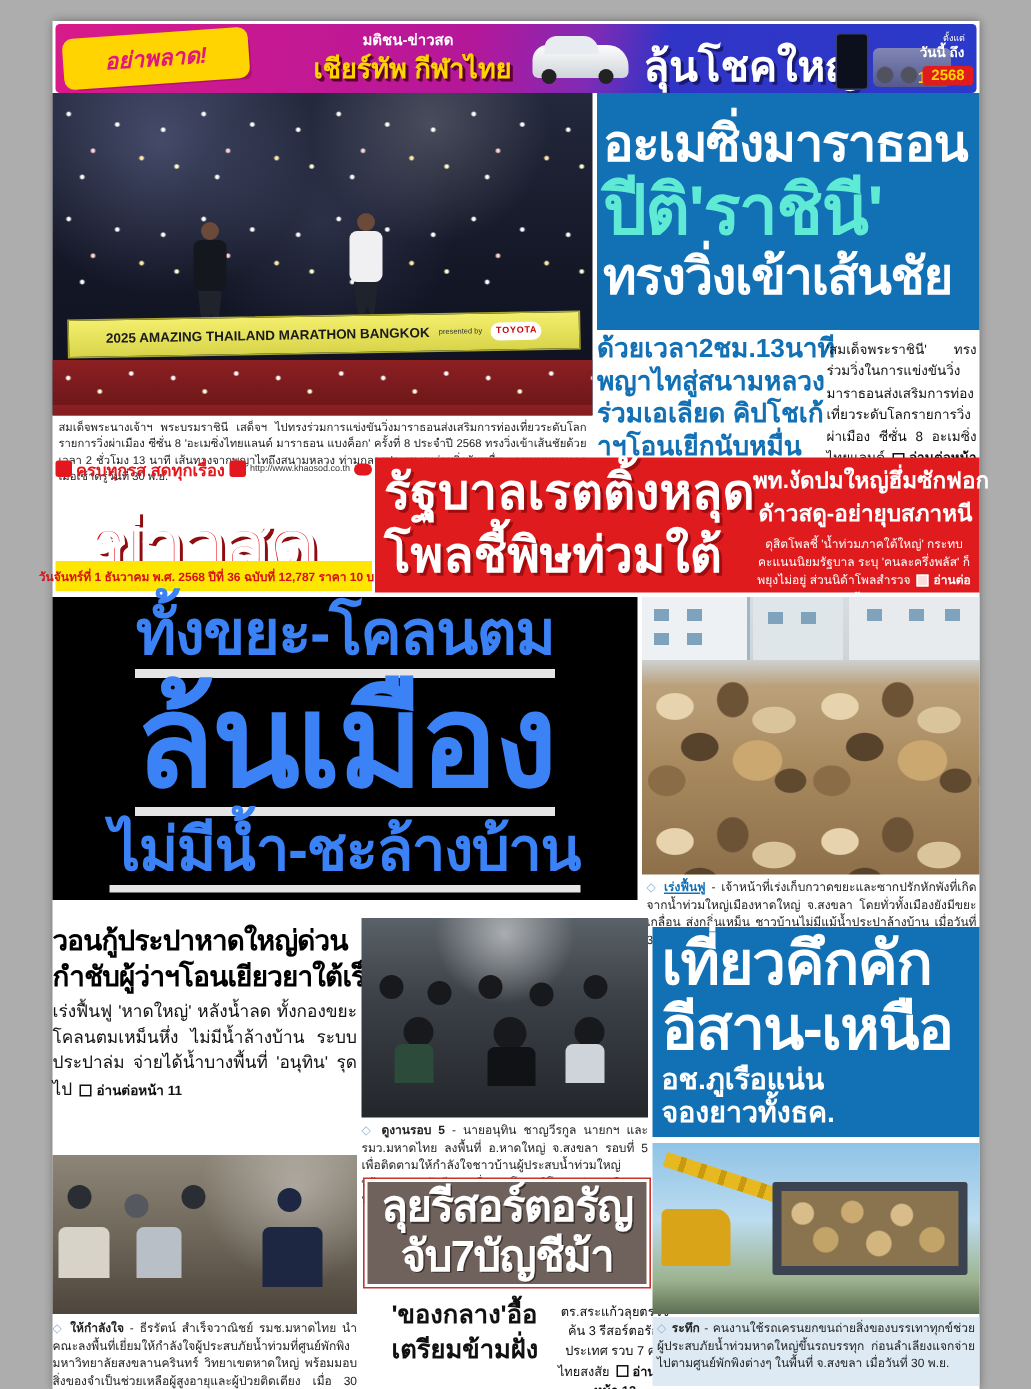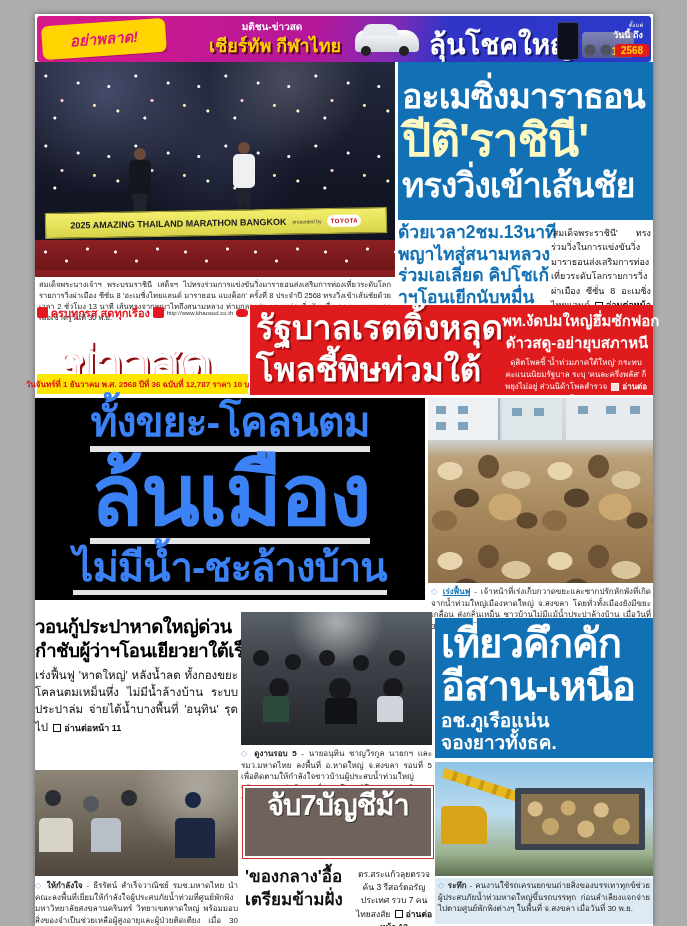--- a/index.html
+++ b/index.html
@@ -80,21 +80,21 @@
   .band-red{left:215px;top:291px;width:403px;height:90px;background:#e01b1e;}
   .poll-head{left:6px;top:2px;width:250px;color:#fff;font-weight:bold;font-size:33px;line-height:1.28;text-shadow:2px 2px 0 rgba(90,0,0,.5);}
   .poll-deck{left:252px;top:5px;width:150px;color:#fff;font-weight:bold;font-size:15px;line-height:1.45;text-align:center;}
   .poll-sum{left:252px;top:52px;width:148px;color:#fff;font-size:8px;line-height:1.5;text-align:center;}
   .cont{font-weight:bold;}
   .cont::before{content:"";display:inline-block;width:6px;height:6px;border:1px solid currentColor;margin:0 3px 0 2px;vertical-align:middle;background:rgba(255,255,255,.85);}
 
   
   .box-blue-top{left:363px;top:48px;width:255px;height:158px;background:#1270b5;display:flex;flex-direction:column;justify-content:center;padding-left:4px;box-sizing:border-box;}
   .bt1{color:#fff;font-weight:bold;font-size:34px;line-height:1.1;letter-spacing:-1px;}
-  .bt2{color:#fef9c3;font-weight:bold;font-size:46px;line-height:1.12;letter-spacing:-1px;}
+  .bt2{color:#5eead4;font-weight:bold;font-size:46px;line-height:1.12;letter-spacing:-1px;}
   .mar-deck{left:363px;top:208px;width:148px;color:#1270b5;font-weight:bold;font-size:17.5px;line-height:1.23;}
   .mar-sum{left:516px;top:212px;width:100px;color:#111;font-size:9px;line-height:1.6;text-align:justify;}
 
   
   .box-black{left:0;top:384px;width:390px;height:202px;background:#000;text-align:center;padding-top:2px;box-sizing:border-box;}
   .bh-line{display:table;margin:0 auto;color:#3b82f6;font-weight:bold;border-bottom:6px solid #e5e5e5;letter-spacing:-1px;}
   .bh1{font-size:41px;line-height:1.12;}
   .bh2{font-size:86px;line-height:1.0;letter-spacing:-2px;}
   .bh3{font-size:40px;line-height:1.15;border-bottom-width:5px;}
 
@@ -138,21 +138,21 @@
 
   
   .ph-enc{left:0;top:756px;width:203px;height:106px;background:
     radial-gradient(circle at 80% 20%,rgba(255,255,255,.35),transparent 35%),
     linear-gradient(#8d8577 0%,#6f675a 50%,#4e463c 100%);}
   .cap-enc{left:0;top:866px;width:203px;height:44px;}
 
   
   .box-maroon{left:208px;top:772px;width:190px;height:72px;background:#6f625c;border:2px solid #fff;outline:1px solid #c9332f;box-sizing:border-box;text-align:center;padding-top:1px;}
   .mr-line{color:#fff;font-weight:bold;font-size:29px;line-height:1.15;letter-spacing:-1px;text-shadow:1px 1px 0 #3c332f;}
-  .resort-sub{left:208px;top:848px;width:190px;height:54px;}
+  .resort-sub{left:224px;top:848px;width:190px;height:54px;}
   .rs-deck{position:absolute;left:2px;top:4px;width:108px;color:#111;font-weight:bold;font-size:17px;line-height:1.35;}
   .rs-sum{position:absolute;left:112px;top:6px;width:78px;color:#111;font-size:8.5px;line-height:1.55;text-align:center;}
 
   
   .ph-crane{left:400px;top:748px;width:218px;height:114px;background:linear-gradient(#8fc3e6 0%,#bcdcf0 45%,#9db38f 80%,#5d6e52 100%);}
   .boom{position:absolute;left:10px;top:6px;width:120px;height:10px;background:repeating-linear-gradient(90deg,#e8b820 0 10px,#c89a10 10px 14px);transform:rotate(18deg);transform-origin:left top;}
   .cab{position:absolute;left:6px;top:44px;width:46px;height:38px;background:#d9a418;border-radius:4px 10px 2px 2px;}
   .container-box{position:absolute;left:80px;top:26px;width:130px;height:62px;background:#3b4350;border-radius:2px;}
   .sacks{position:absolute;left:86px;top:32px;width:118px;height:50px;background:
     radial-gradient(circle at 12% 30%,#d8bd8a 7px,transparent 8px),
@@ -342,20 +342,21 @@
         <span class="shirt" style="left:140px;background:#1d2742;width:40px;height:40px"></span>
       </div>
     </div>
     <div class="abs cap cap-enc">
       <span class="diam">◇</span>
       <span class="lead">ให้กำลังใจ</span>
       <span>- ธีรรัตน์ สำเร็จวาณิชย์ รมช.มหาดไทย นำคณะลงพื้นที่เยี่ยมให้กำลังใจผู้ประสบภัยน้ำท่วมที่ศูนย์พักพิงมหาวิทยาลัยสงขลานครินทร์ วิทยาเขตหาดใหญ่ พร้อมมอบสิ่งของจำเป็นช่วยเหลือผู้สูงอายุและผู้ป่วยติดเตียง เมื่อ 30 พ.ย.</span>
     </div>
 
     <div class="abs box-maroon">
+      <div class="mr-line nw">ลุยรีสอร์ตอรัญ</div>
       <div class="mr-line nw">จับ7บัญชีม้า</div>
     </div>
     <div class="abs resort-sub">
       <div class="rs-deck">
         <div class="nw">'ของกลาง'อื้อ</div>
         <div class="nw">เตรียมข้ามฝั่ง</div>
       </div>
       <div class="rs-sum">
         <span>ตร.สระแก้วลุยตรวจค้น 3 รีสอร์ตอรัญประเทศ รวบ 7 คนไทยสงสัย</span>
         <span class="cont">อ่านต่อหน้า 12</span>

